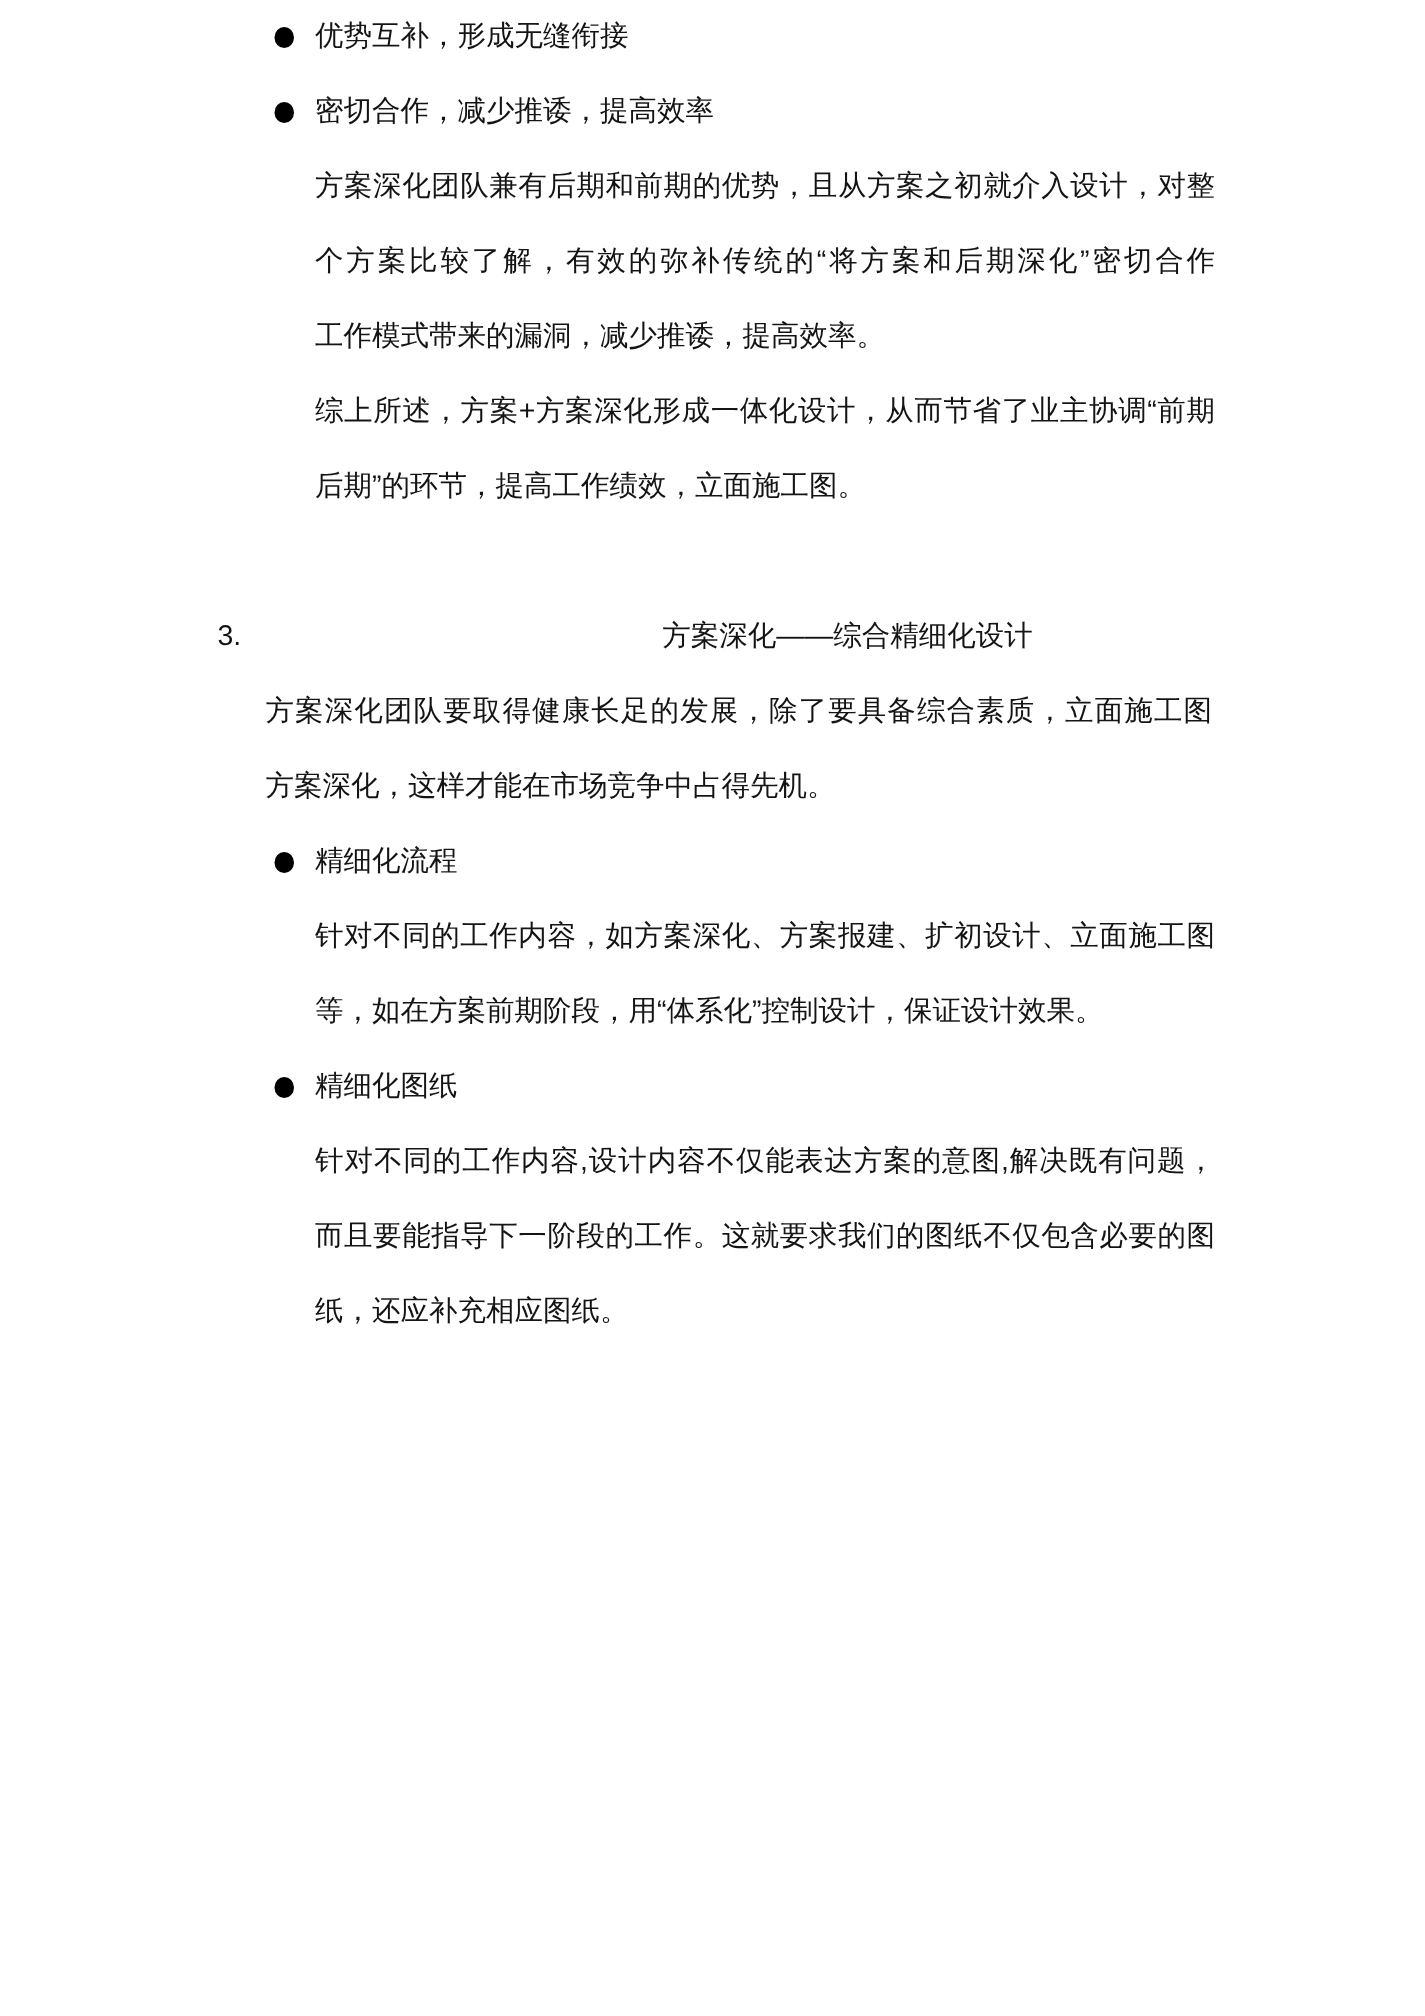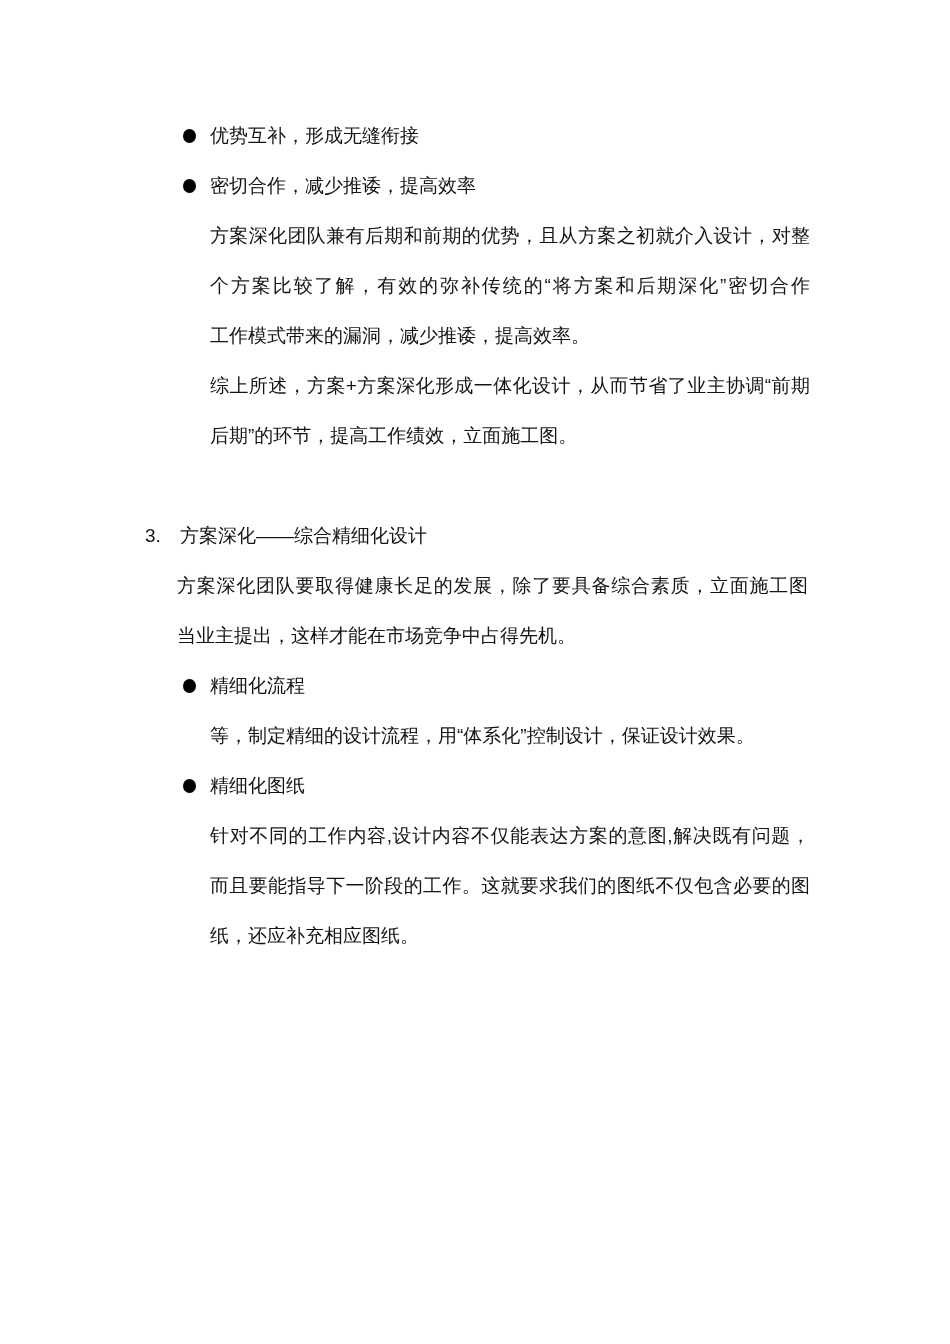--- a/index.html
+++ b/index.html
@@ -8,39 +8,39 @@
     position: relative;
     width: 950px;
     height: 1344px;
     background: #ffffff;
     overflow: hidden;
     font-family: "Liberation Sans", sans-serif;
     font-size: 19px;
     line-height: 50px;
     color: #141414;
   }
-  .flow { padding-top: 111px; }
+  .flow { }
 
   
   .li { position: relative; }
   .bullet {
     position: absolute;
     left: 183px;
     top: 18px;
     width: 13px;
     height: 14px;
     background: #000000;
     border-radius: 50%;
   }
   .li-title { margin-left: 210px; white-space: nowrap; }
 
   
   .hrow { position: relative; }
   .hnum { position: absolute; left: 145px; top: 0; line-height: 50px; }
-  .htitle { margin-left: 180px; white-space: nowrap; }
+  .htitle { margin-left: 180px; white-space: nowrap; text-align: center; }
 
   
   .para-b { margin-left: 210px; width: 600px; } 
   .para-a { margin-left: 177px; width: 631px; } 
   .ln { text-align: justify; }
   .ln.just { text-align-last: justify; }
   .ln.last { text-align-last: left; }
 
   .blank-line { height: 50px; }
 </style>
@@ -70,29 +70,30 @@
     </div>
 
     <div class="blank-line"></div>
 
     <div class="hrow">
       <span class="hnum">3.</span>
       <div class="htitle">方案深化——综合精细化设计</div>
     </div>
     <div class="para-a">
       <div class="ln just">方案深化团队要取得健康长足的发展，除了要具备综合素质，立面施工图</div>
-      <div class="ln last">当业主提出，这样才能在市场竞争中占得先机。</div>
+      <div class="ln last">方案深化，这样才能在市场竞争中占得先机。</div>
     </div>
 
     <div class="li">
       <span class="bullet"></span>
       <div class="li-title">精细化流程</div>
     </div>
     <div class="para-b">
-      <div class="ln last">等，制定精细的设计流程，用“体系化”控制设计，保证设计效果。</div>
+      <div class="ln just">针对不同的工作内容，如方案深化、方案报建、扩初设计、立面施工图</div>
+      <div class="ln last">等，如在方案前期阶段，用“体系化”控制设计，保证设计效果。</div>
     </div>
 
     <div class="li">
       <span class="bullet"></span>
       <div class="li-title">精细化图纸</div>
     </div>
     <div class="para-b">
       <div class="ln just">针对不同的工作内容,设计内容不仅能表达方案的意图,解决既有问题，</div>
       <div class="ln just">而且要能指导下一阶段的工作。这就要求我们的图纸不仅包含必要的图</div>
       <div class="ln last">纸，还应补充相应图纸。</div>

